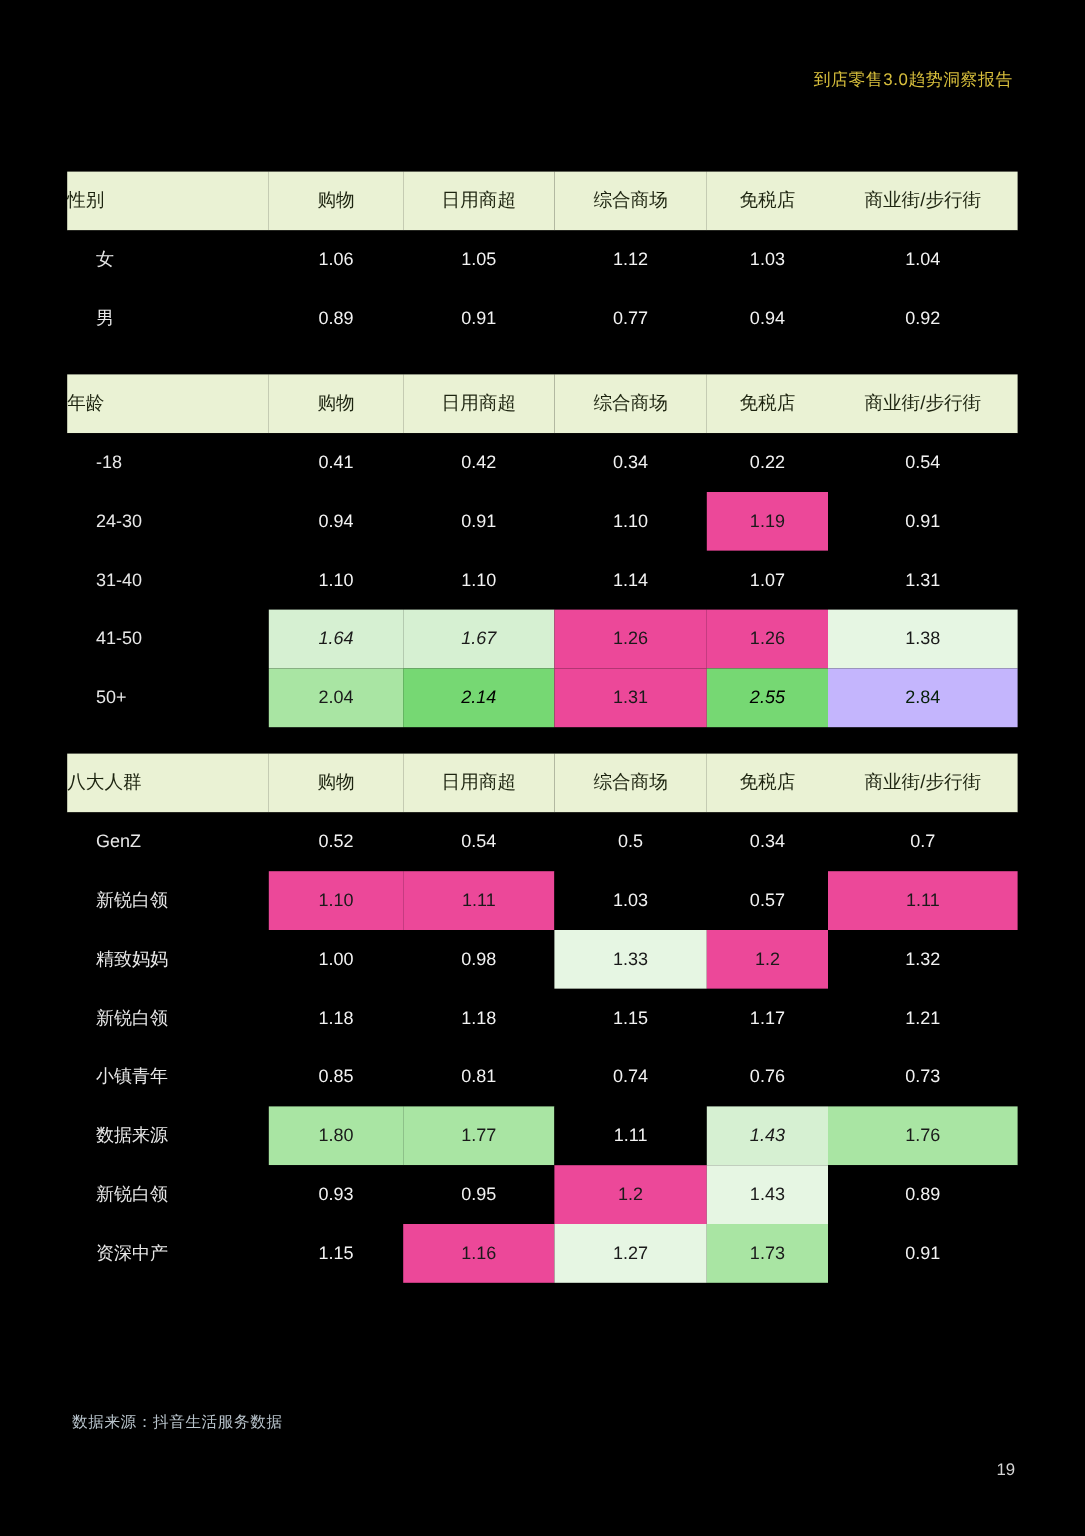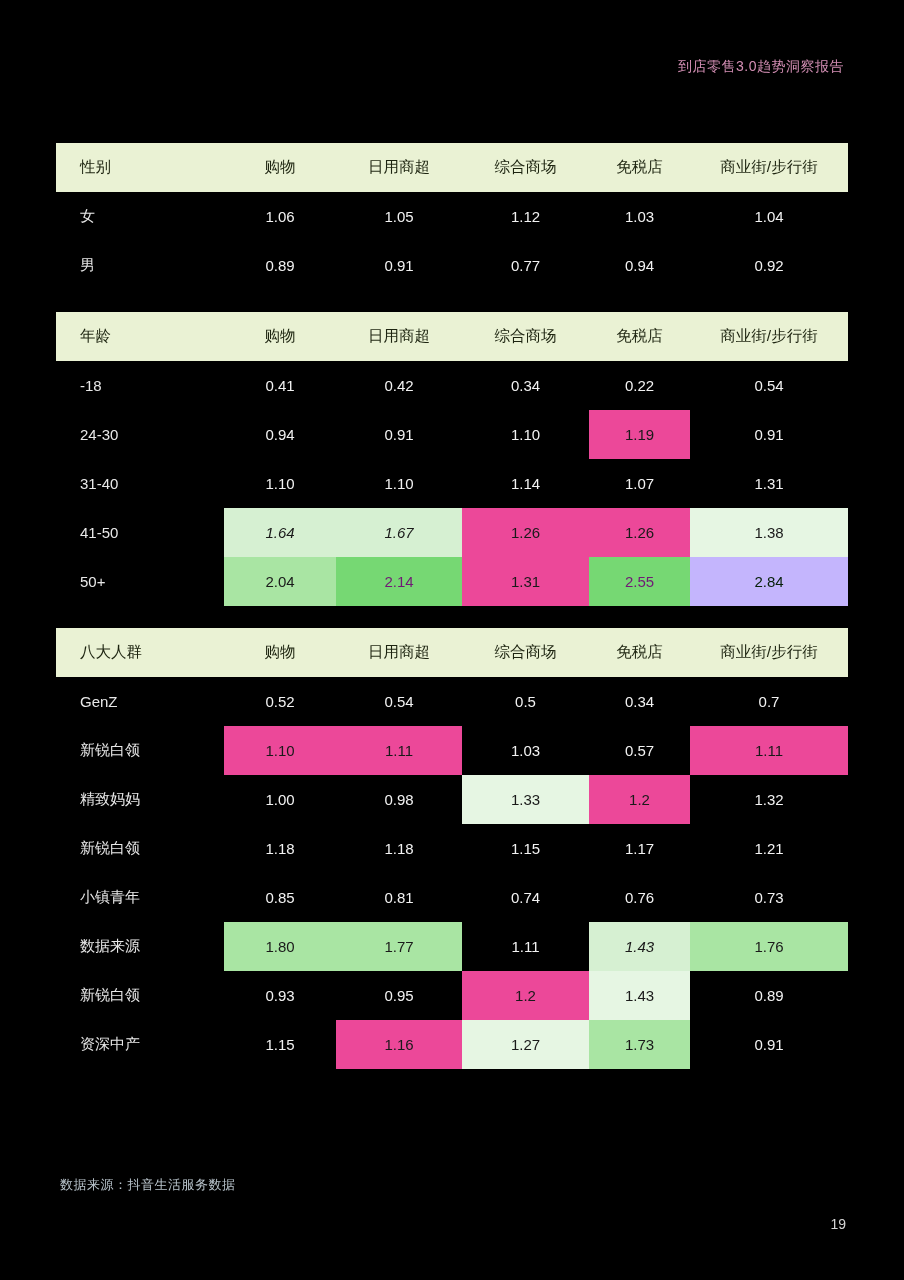--- a/index.html
+++ b/index.html
@@ -19,21 +19,21 @@
     position: absolute;
     inset: 0;
     background: #000000;
   }
 
   .doc-header {
     position: absolute;
     top: 58px;
     right: 60px;
     font-size: 14px;
-    color: #f9a8d4;
+    color: #fde047;
     letter-spacing: 0.5px;
     opacity: 0.85;
   }
 
   .section-title {
     position: absolute;
     top: 108px;
     left: 60px;
     font-size: 17px;
     font-weight: bold;
@@ -65,21 +65,20 @@
     padding: 0;
   }
 
   table.tgi thead th {
     background: #eaf2d4;
     color: #1d2410;
     font-size: 15.5px;
   }
   table.tgi thead th.rowhead {
     text-align: left;
-    padding-left: 24px;
   }
 
   table.tgi tbody td.rowhead {
     text-align: left;
     padding-left: 24px;
     background: #000000;
     color: #e8e8e8;
     font-size: 15px;
   }
 
@@ -94,21 +93,21 @@
   
   td.v {
     background: #000000;
     color: #ffffff;
   }
   td.v.h0 { background: #000000; color: #f2f2f2; }
   td.v.h1 { background: #ec4899; color: #1a1a1a; }
   td.v.h2 { background: #e6f6e3; color: #1a1a1a; }
   td.v.h3 { background: #d6f0d2; color: #1a1a1a; font-style: italic; }
   td.v.h4 { background: #a9e5a3; color: #1a1a1a; }
-  td.v.h5 { background: #76d873; color: #701a75; }
+  td.v.h5 { background: #76d873; color: #000000; font-style: italic; }
   td.v.h6 { background: #c4b5fd; color: #07200a; }
 
   .footnote {
     position: absolute;
     left: 60px;
     top: 1176px;
     font-size: 13px;
     color: #b9c4cc;
     letter-spacing: 0.5px;
   }

